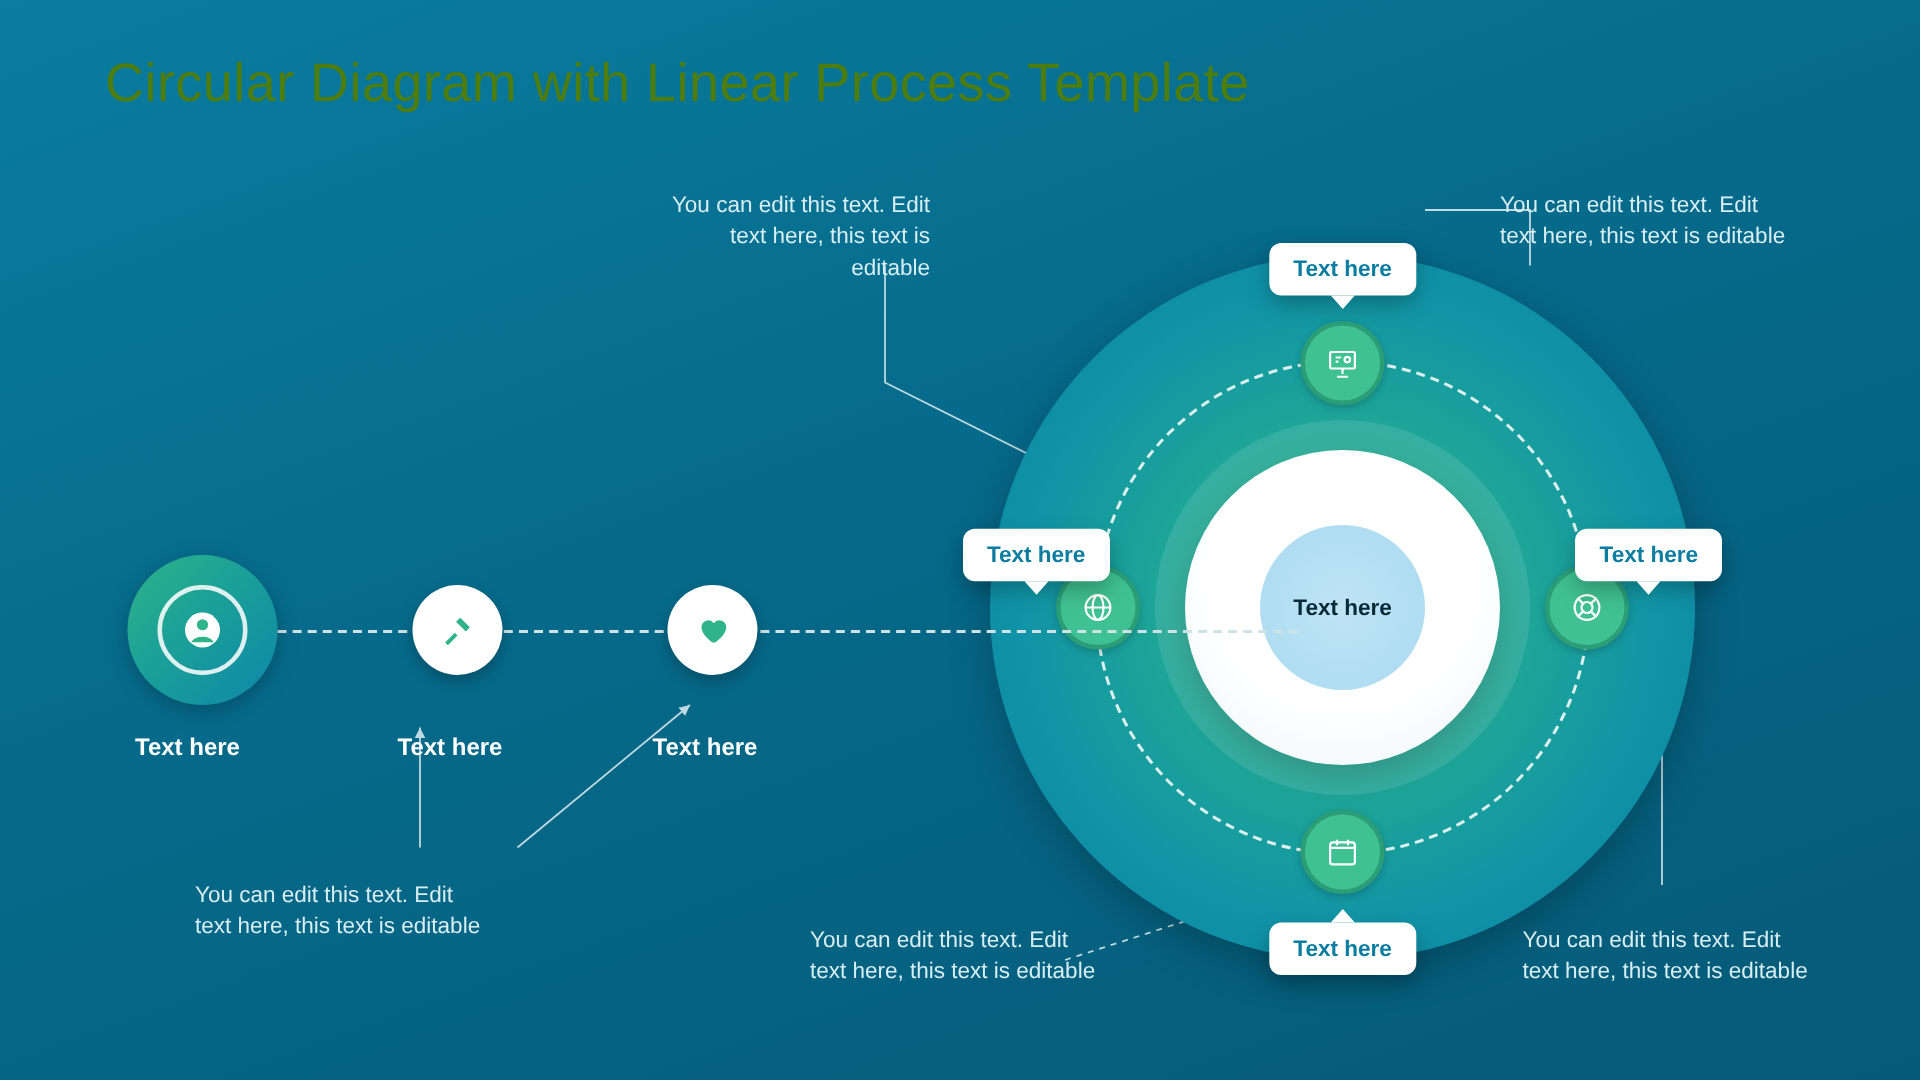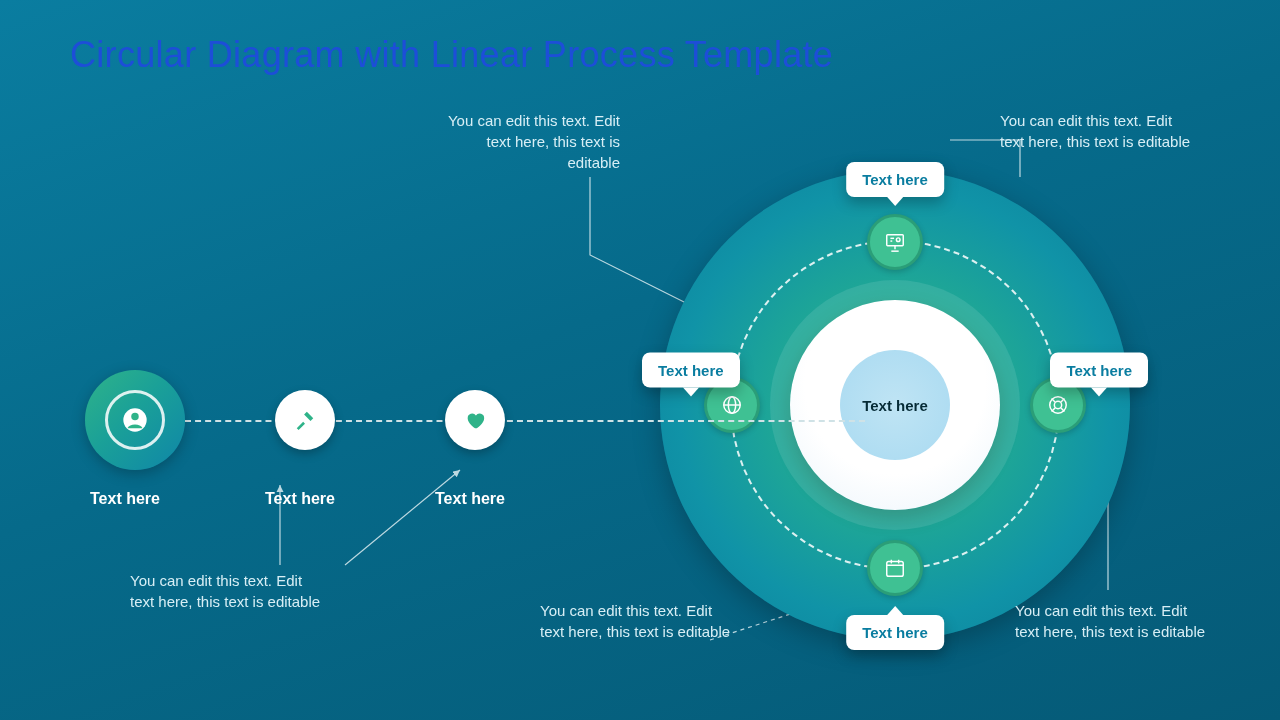--- a/index.html
+++ b/index.html
@@ -4,21 +4,21 @@
 <style>
   * { box-sizing: border-box; margin: 0; padding: 0; }
   html, body { width: 1280px; height: 720px; overflow: hidden; font-family: "Segoe UI", Arial, sans-serif; }
   body {
     background: linear-gradient(160deg, #0a7da0 0%, #066a8a 45%, #055a77 100%);
     position: relative;
     color: #fff;
   }
   .title {
     position: absolute; left: 70px; top: 34px;
-    font-size: 36px; font-weight: 300; letter-spacing: .3px; color: #1d4ed8;
+    font-size: 36px; font-weight: 300; letter-spacing: .3px; color: #4d7c0f;
   }
 
   
   .abs { position: absolute; }
 
   
   .hconn { border-top: 2px dashed #cfe2e6; height: 0; }
 
   
   .step-white {
@@ -87,21 +87,21 @@
     box-shadow: 0 6px 14px rgba(0,0,0,.25);
     white-space: nowrap;
   }
   .pill::after{
     content:""; position:absolute; left:50%; transform:translateX(-50%);
     width:0;height:0; border-left:8px solid transparent; border-right:8px solid transparent;
   }
   .pill.below::after  { top:-9px;  border-bottom:9px solid #fff; }
   .pill.above::after  { bottom:-9px; border-top:9px solid #fff; }
 
-  .callout { color:#d7eef5; font-size:15px; line-height:1.4; max-width:200px; }
+  .callout { color:#d7eef5; font-size:15px; line-height:1.4; max-width:200px;margin-top:16px; }
   .callout.right-align { text-align:right; }
 
   
   svg.leaders { position:absolute; left:0; top:0; width:1280px; height:720px; pointer-events:none; }
   svg.leaders line, svg.leaders polyline { stroke:#bdd9e1; stroke-width:1.2; fill:none; }
   svg.leaders .dash { stroke-dasharray:4 4; }
   .arrow { marker-end:url(#arrowhead); }
 
   .icon { width:22px; height:22px; }
   .icon-lg { width:28px; height:28px; }

